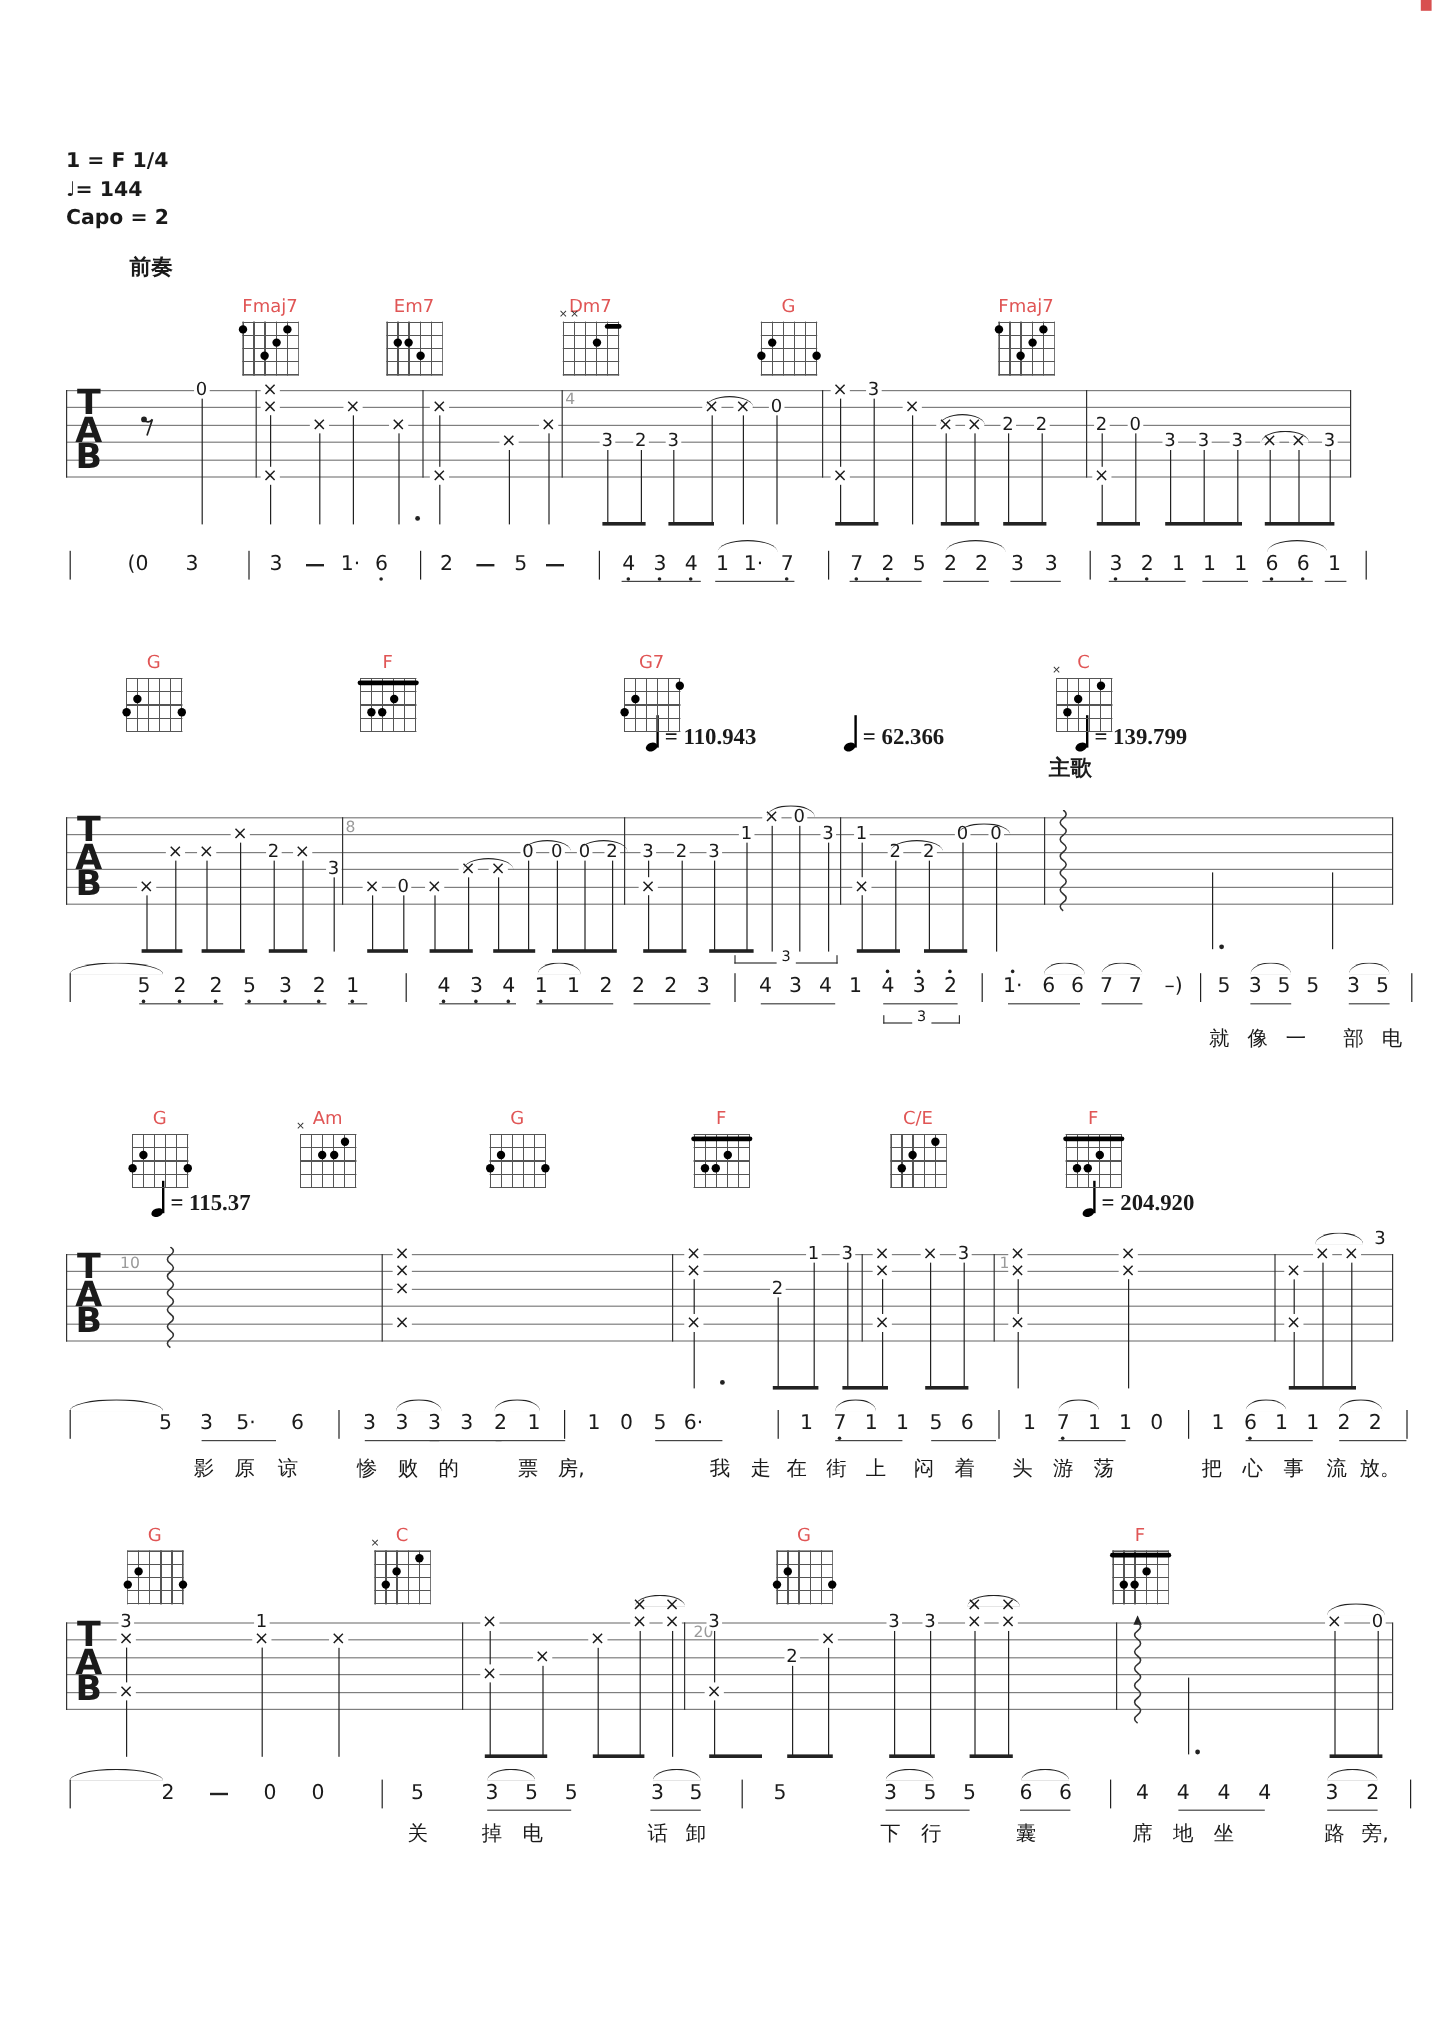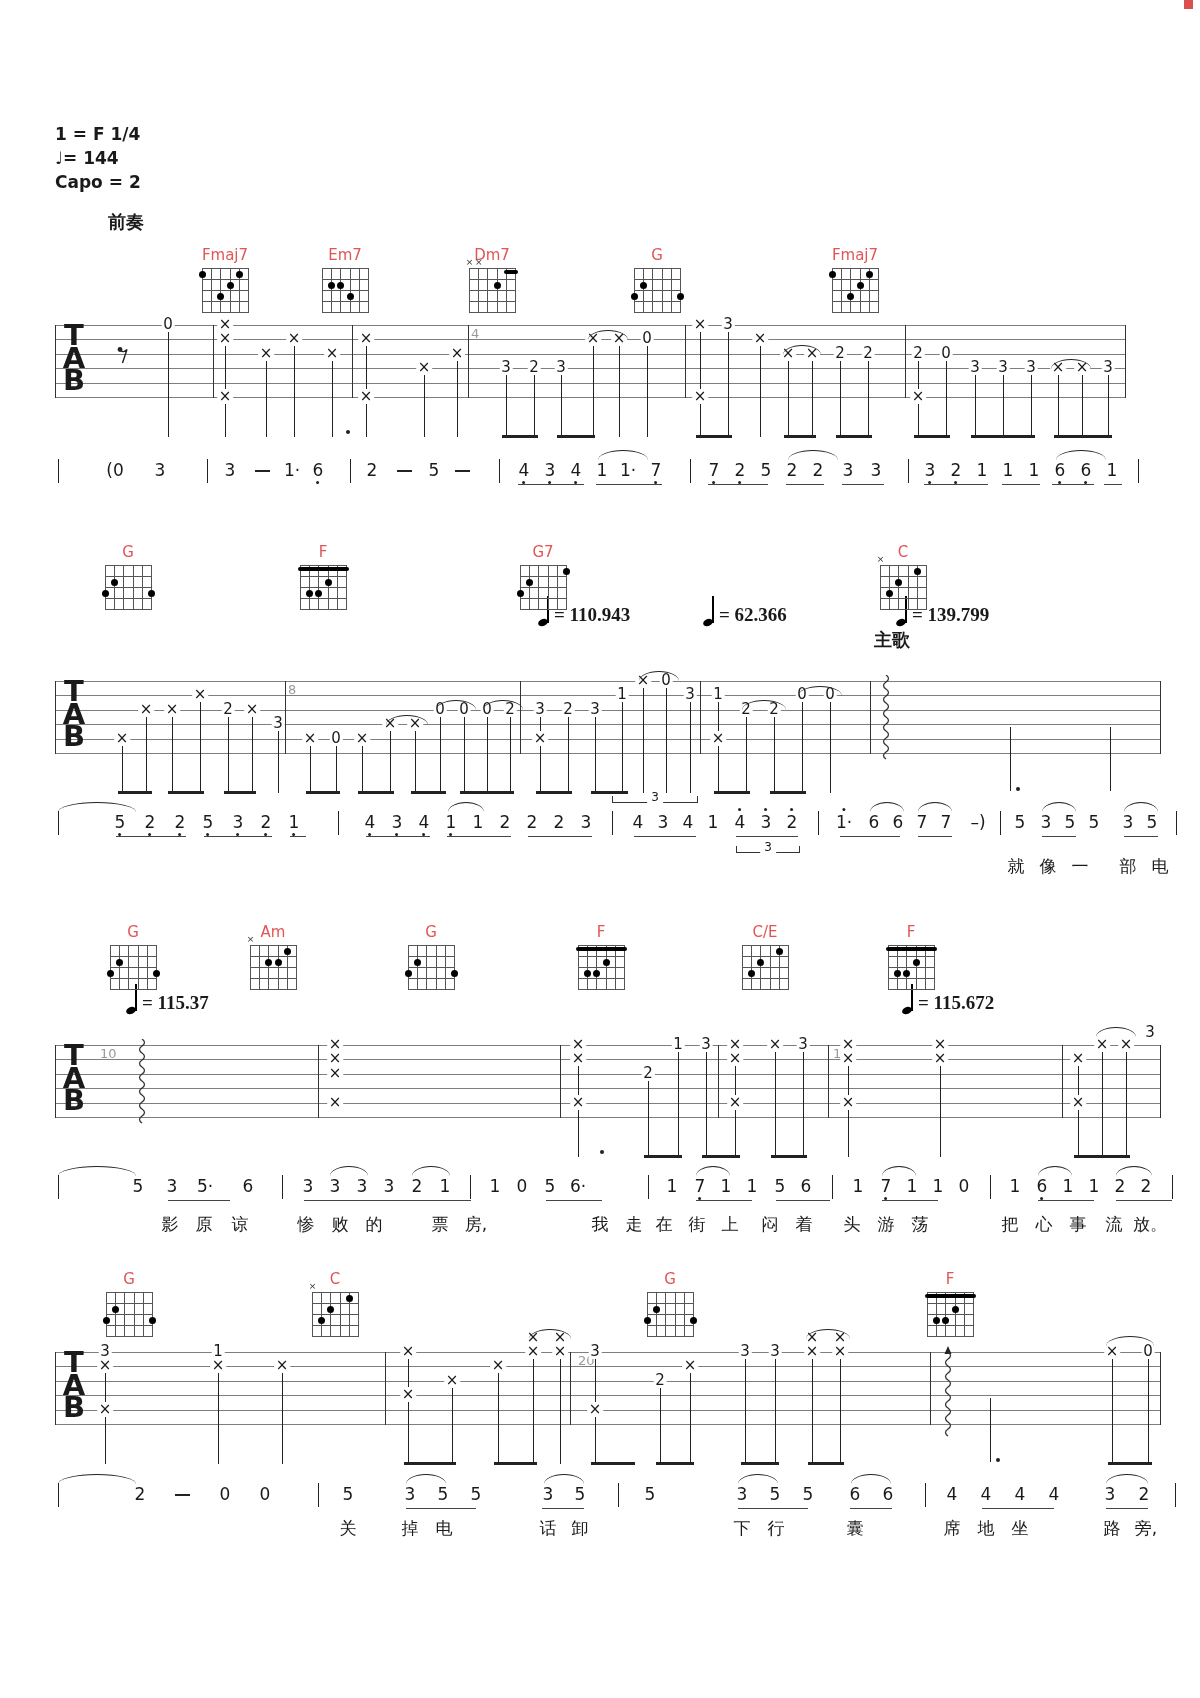--- a/index.html
+++ b/index.html
@@ -54,21 +54,21 @@
     <div class="abs seclabel" style="left: 874px; top: 628px;">主歌</div>
     <div class="abs qnote" style="left: 538px; top: 596px;"></div>
     <div class="abs tempotext" style="left: 554px; top: 604px;">= 110.943</div>
     <div class="abs qnote" style="left: 703px; top: 596px;"></div>
     <div class="abs tempotext" style="left: 719px; top: 604px;">= 62.366</div>
     <div class="abs qnote" style="left: 896px; top: 596px;"></div>
     <div class="abs tempotext" style="left: 912px; top: 604px;">= 139.799</div>
     <div class="abs qnote" style="left: 126px; top: 984px;"></div>
     <div class="abs tempotext" style="left: 142px; top: 992px;">= 115.37</div>
     <div class="abs qnote" style="left: 902px; top: 984px;"></div>
-    <div class="abs tempotext" style="left: 918px; top: 992px;">= 115.672</div>
+    <div class="abs tempotext" style="left: 918px; top: 992px;">= 204.920</div>
     <div class="abs chord-label" style="left: 225px; top: 246px; color: rgb(224, 85, 85);">Fmaj7</div>
     <div class="abs cgrid" style="left: 202px; top: 268px;">
       <span class="cdot" style="left: -3px; top: 2.5px;"></span>
       <span class="cdot" style="left: 33.8px; top: 2.5px;"></span>
       <span class="cdot" style="left: 24.6px; top: 13.5px;"></span>
       <span class="cdot" style="left: 15.4px; top: 24.5px;"></span>
     </div>
     <div class="abs chord-label" style="left: 345px; top: 246px; color: rgb(224, 85, 85);">Em7</div>
     <div class="abs cgrid" style="left: 322px; top: 268px;">
       <span class="cdot" style="left: 6.2px; top: 13.5px;"></span>

